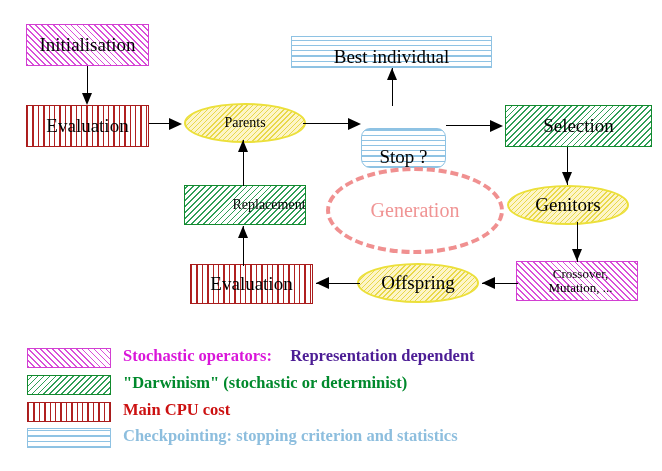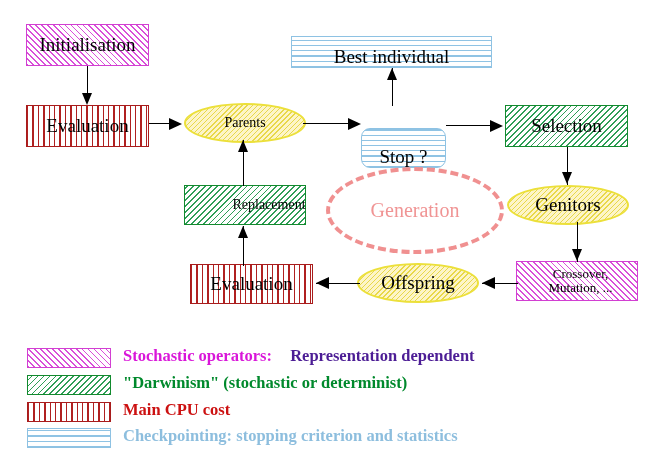--- a/index.html
+++ b/index.html
@@ -119,21 +119,21 @@
   </div>
 
   <div class="node fill-bluehoriz rounded" style="left:361px;top:104px;width:85px;height:40px;margin-top:24px;">
     <span class="lbl" style="font-size:19px;">Stop ?</span>
   </div>
 
   <div class="node fill-bluehoriz" style="left:291px;top:36px;width:201px;height:32px;">
     <span class="lbl" style="font-size:19px;">Best individual</span>
   </div>
 
-  <div class="node fill-green" style="left:505px;top:105px;width:123px;height:42px;">
+  <div class="node fill-green" style="left:505px;top:105px;width:147px;height:42px;">
     <span class="lbl" style="font-size:19px;">Selection</span>
   </div>
 
   <div class="node fill-yellow ellipse" style="left:507px;top:185px;width:122px;height:40px;">
     <span class="lbl" style="font-size:19px;">Genitors</span>
   </div>
 
   <div class="node fill-magenta" style="left:516px;top:261px;width:122px;height:40px;padding-left:7px;">
     <span class="lbl" style="font-size:13px;">Crossover,
 Mutation, ...</span>

